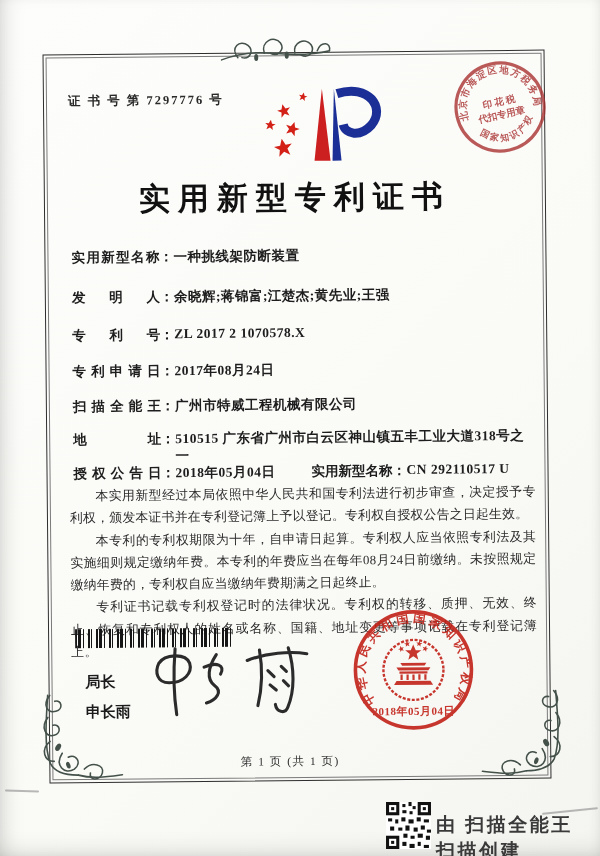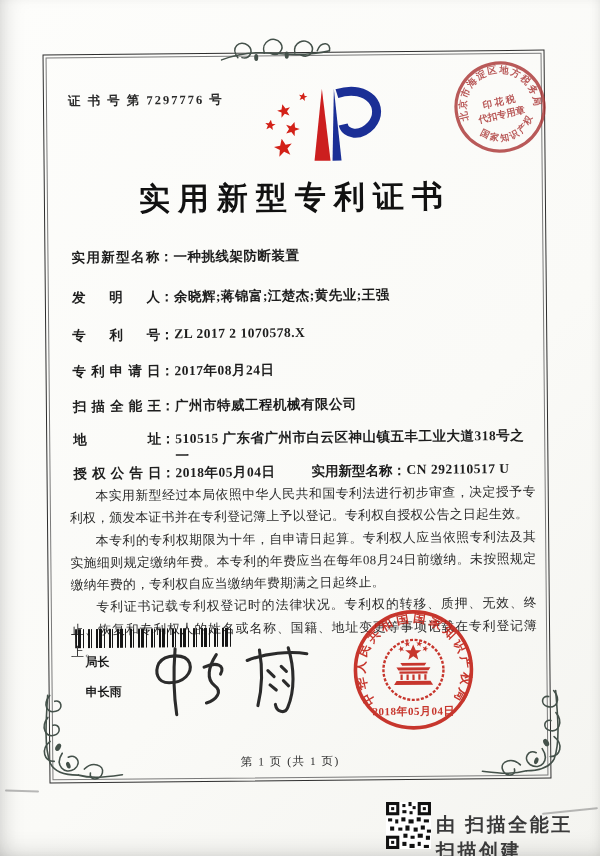--- a/index.html
+++ b/index.html
@@ -16,21 +16,21 @@
   .field-row{left:26px;font-size:13.5px;color:#1d1d1d;font-weight:600;display:flex;align-items:flex-start;}
   .f-label{display:inline-block;width:88px;text-align:justify;text-align-last:justify;flex:0 0 88px;}
   .f-colon{flex:0 0 14px;}
   .f-value{letter-spacing:.5px;}
   .addr .f-value{width:362px;line-height:17px;}
   .grant2{margin-left:36px;display:flex;}
   .paras{left:22px;top:430px;width:466px;font-size:12.8px;line-height:1.74;color:#2c2c2c;}
   .paras p{margin:0;text-indent:2em;text-align:justify;letter-spacing:.3px;}
   .barcode{left:26px;top:574px;width:157px;height:19px;
     background:repeating-linear-gradient(90deg,#161616 0 2px,transparent 2px 3px,#161616 3px 6px,transparent 6px 8px,#161616 8px 9px,transparent 9px 13px,#161616 13px 15px,transparent 15px 16px,#161616 16px 17px,transparent 17px 21px);}
-  .director{left:36px;top:592px;font-size:12px;font-weight:700;color:#1b1b1b;line-height:30px;}
+  .director{left:36px;top:612px;font-size:15px;font-weight:700;color:#1b1b1b;line-height:30px;}
   .pageno{left:0;top:701px;width:96%;text-align:center;font-size:11.5px;color:#2c2c2c;letter-spacing:1.5px;}
   .seal{left:300px;top:554px;opacity:.9;}
   .taxstamp{left:406px;top:6px;opacity:.8;transform:rotate(-12deg);}
   .logo{left:204px;top:28px;}
   .sig{left:95px;top:582px;}
   .orn{color:#44514a;}
   .footer-caption{left:436px;top:812px;font-size:19px;font-weight:700;letter-spacing:2.5px;color:#3a3a3a;
     font-family:"Liberation Sans","DejaVu Sans",sans-serif;}
   .qr{left:386px;top:802px;}
   .artifact{background:#8a8a8a;height:2px;opacity:.6;border-radius:2px;}

